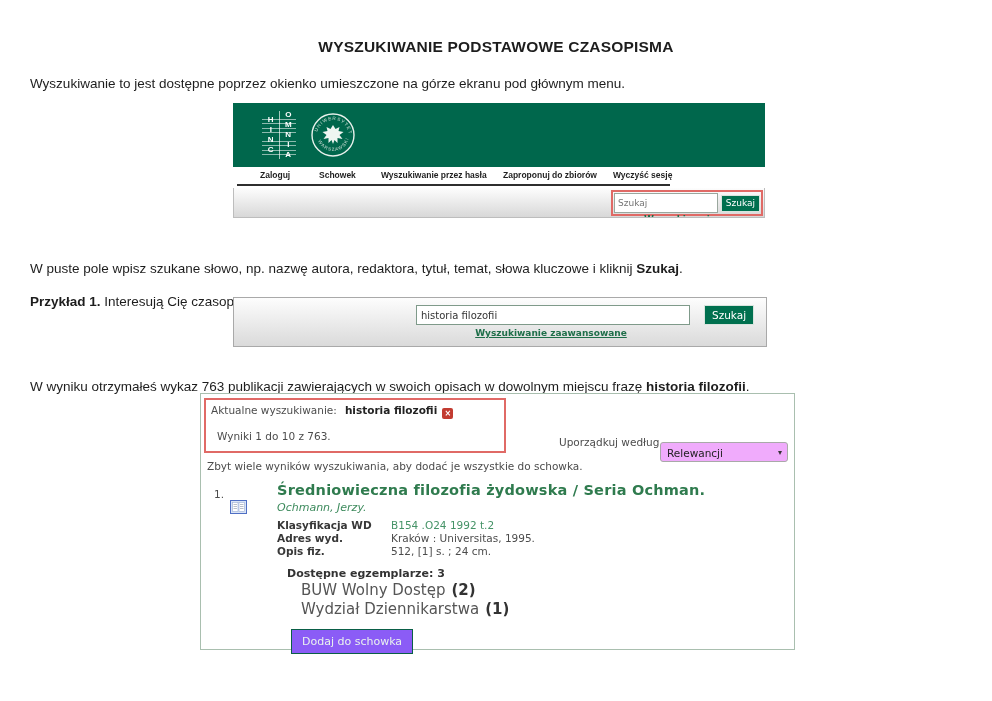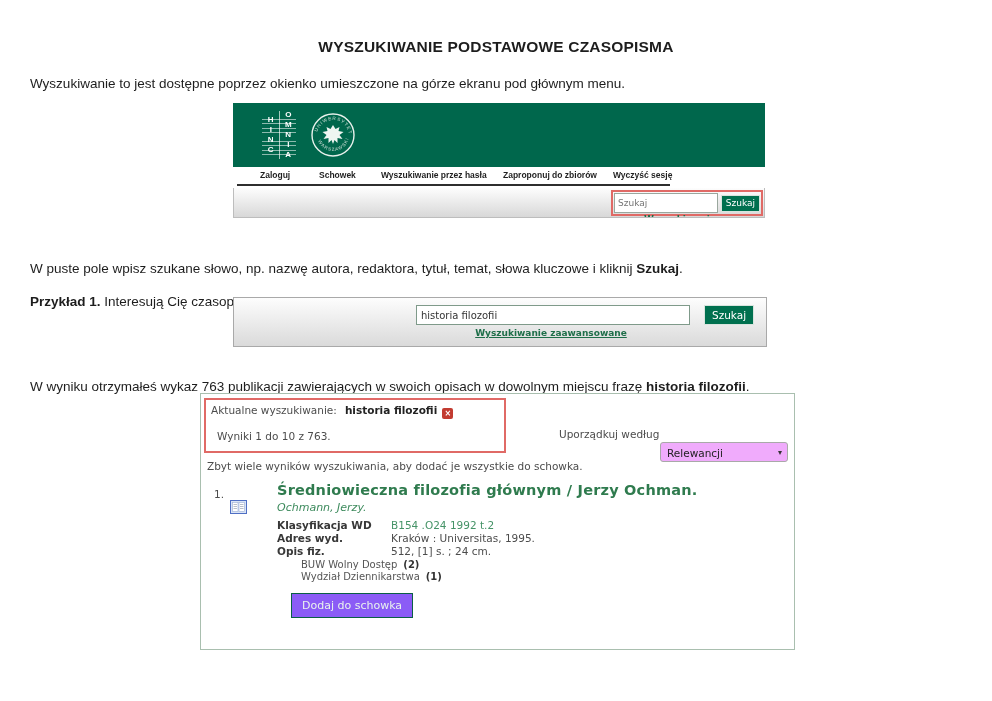--- a/index.html
+++ b/index.html
@@ -57,39 +57,39 @@
   
   #shot3{top:393px;left:200px;width:593px;height:255px;background:#fff;
     border:1px solid #a9bfaf;font-family:"DejaVu Sans",sans-serif;color:#4c4c4c;}
   .redbox2{position:absolute;left:3px;top:4px;width:298px;height:51px;border:2px solid #e06a66;}
   .cur-line{position:absolute;left:10px;top:10px;font-size:10.5px;white-space:nowrap;}
   .cur-line b{color:#222;margin-left:8px;}
   .close-x{display:inline-block;width:11px;height:11px;margin-left:5px;vertical-align:-2px;
     background:#c23b31;border-radius:2px;color:#fff;font-size:8px;font-weight:bold;
     text-align:center;line-height:11px;cursor:pointer;}
   .res-line{position:absolute;left:16px;top:36px;font-size:10.5px;}
-  .sort-label{position:absolute;left:358px;top:34px;font-size:10.5px;}
+  .sort-label{position:absolute;left:358px;top:42px;font-size:10.5px;}
   .sort-select{position:absolute;left:459px;top:48px;width:128px;height:20px;
     border:1px solid #a9a9a9;border-radius:3px;background:#f0abfc;cursor:pointer;
     font-size:10.5px;color:#222;line-height:20px;padding:0 14px 0 6px;box-sizing:border-box;}
   .sort-select .arrow{position:absolute;right:5px;top:0;font-size:8px;color:#333;}
   .too-many{position:absolute;left:6px;top:66px;font-size:10.5px;}
   .idx{position:absolute;left:13px;top:94px;font-size:10.5px;}
   .book-ico{position:absolute;left:29px;top:106px;cursor:default;}
   .item-col{position:absolute;left:76px;top:88px;width:510px;}
   .item-title{font-size:14.5px;font-weight:bold;color:#2f7b4e;letter-spacing:.2px;
     white-space:nowrap;cursor:pointer;}
   .item-author{font-size:11px;font-style:italic;color:#3c8a5c;margin-top:3px;cursor:pointer;}
   .frow{display:flex;font-size:10.5px;line-height:13px;}
   .frow .fl{width:114px;font-weight:bold;color:#383838;flex:none;}
   .frow .fv{color:#4c4c4c;white-space:nowrap;}
   .frow .fv.green{color:#459367;}
   .fields{margin-top:5px;}
   .copies{margin-top:9px;margin-left:10px;font-size:11px;font-weight:bold;color:#333;}
-  .loc{margin-left:24px;margin-top:1px;font-size:10px;color:#555;}
+  .loc{margin-left:24px;margin-top:1px;font-size:15px;color:#555;}
   .loc b{color:#333;margin-left:6px;}
   .add-btn{margin:11px 0 0 14px;background:#8b5cf6;color:#e9f3ee;border:1px solid #0a5f46;
     font-family:"DejaVu Sans",sans-serif;font-size:11px;padding:5px 10px;cursor:pointer;}
 </style>
 </head>
 <body>
 
 <h1 id="doc-title" class="abs">WYSZUKIWANIE PODSTAWOWE CZASOPISMA</h1>
 
 <p id="p1" class="abs para">Wyszukiwanie to jest dostępne poprzez okienko umieszczone na górze ekranu pod głównym menu.</p>
@@ -166,36 +166,37 @@
       <line x1="3.5" y1="4.5" x2="7" y2="4.5"></line>
         <line x1="3.5" y1="6.5" x2="7" y2="6.5"></line>
         <line x1="3.5" y1="8.5" x2="7" y2="8.5"></line>
       <line x1="10" y1="4.5" x2="13.5" y2="4.5"></line>
         <line x1="10" y1="6.5" x2="13.5" y2="6.5"></line>
         <line x1="10" y1="8.5" x2="13.5" y2="8.5"></line>
     </g>
   </svg>
 
   <div class="item-col">
-    <div class="item-title">Średniowieczna filozofia głównym / Jerzy Ochman.</div>
+    <div class="item-title">Średniowieczna filozofia żydowska / Seria Ochman.</div>
     <div class="item-author">Ochmann, Jerzy.</div>
     <div class="fields">
       <div class="frow">
         <span class="fl">Klasyfikacja WD</span>
         <span class="fv green">B154 .O24 1992 t.2</span>
       </div>
       <div class="frow">
         <span class="fl">Adres wyd.</span>
         <span class="fv">Kraków : Universitas, 1995.</span>
       </div>
       <div class="frow">
         <span class="fl">Opis fiz.</span>
         <span class="fv">512, [1] s. ; 24 cm.</span>
       </div>
     </div>
+    <div class="copies">Dostępne egzemplarze: 3</div>
     <div class="loc">
       <span>BUW Wolny Dostęp</span><b>(2)</b>
     </div>
     <div class="loc">
       <span>Wydział Dziennikarstwa</span><b>(1)</b>
     </div>
     <button class="add-btn">Dodaj do schowka</button>
   </div>
 </div>
 

